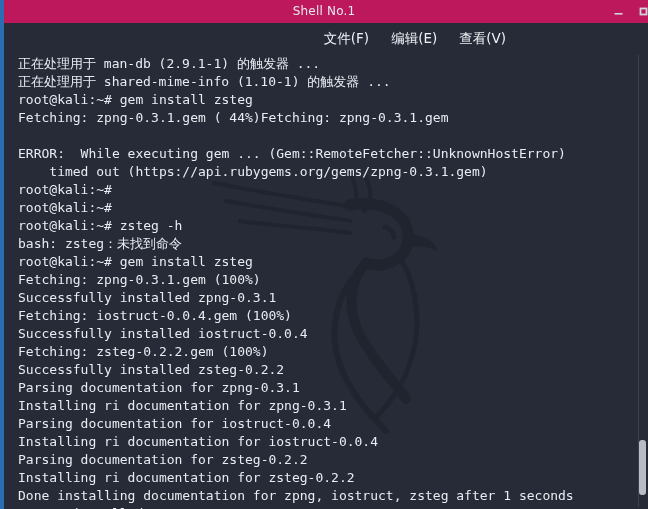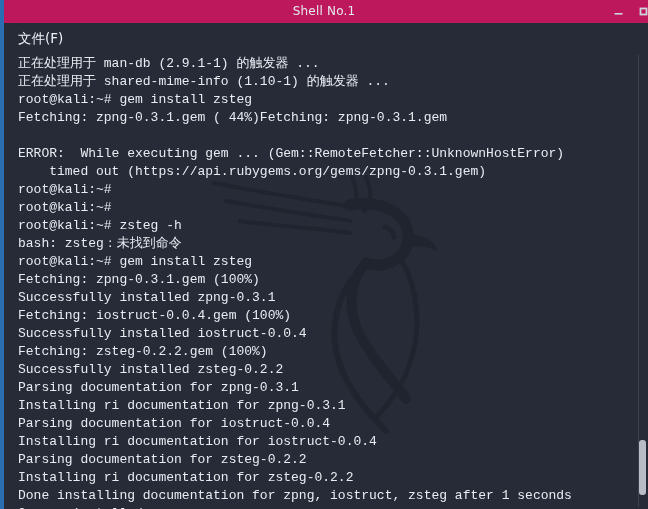--- a/index.html
+++ b/index.html
@@ -104,22 +104,23 @@
   #menubar {
     position: absolute;
     left: 0;
     top: 23px;
     width: 528px;
     height: 30px;
     background: #262b37;
     z-index: 30;
     display: flex;
     align-items: center;
-    padding-left: 18px;
+    padding-left: 32px;
     box-sizing: border-box;
+    justify-content: flex-end;
   }
   .menu-item {
     color: #eef1f6;
     font-size: 13.5px;
     font-family: "DejaVu Sans", sans-serif;
     margin-right: 22px;
     white-space: nowrap;
     cursor: default;
     line-height: 30px;
   }
@@ -155,21 +156,20 @@
     padding: 2px 0 0 14px;
     font-family: "DejaVu Sans Mono", monospace;
     font-size: 13px;
     line-height: 18px;
     color: #e9ecf2;
     white-space: pre;
   }
   .line {
     height: 18px;
     white-space: pre;
-    font-family: Liberation Mono, monospace;
   }
 
   
   #scrollbar {
     position: absolute;
     right: 0;
     top: 53px;
     width: 14px;
     height: 456px;
     background: #262b37;
@@ -216,20 +216,22 @@
       <div class="winbtn">
         <svg width="13" height="13" viewBox="0 0 13 13">
           <path d="M3 3 L10 10 M10 3 L3 10" stroke="#cfd4dd" stroke-width="1.8" fill="none"></path>
         </svg>
       </div>
     </div>
   </div>
 
   <div id="menubar">
     <div class="menu-item">文件(F)</div>
+    <div class="menu-item">编辑(E)</div>
+    <div class="menu-item">查看(V)</div>
   </div>
 
   <div id="terminal">
 
     <div id="dragon">
       <svg viewBox="0 0 330 320" xmlns="http://www.w3.org/2000/svg">
         <g fill="none" stroke="#20242f" stroke-width="5" stroke-linecap="round">
           <path d="M60 40 C120 52, 168 58, 196 64" stroke-width="4"></path>
           <path d="M72 58 C128 68, 172 74, 196 78" stroke-width="4"></path>
           <path d="M86 78 C132 84, 172 86, 196 90" stroke-width="4"></path>

